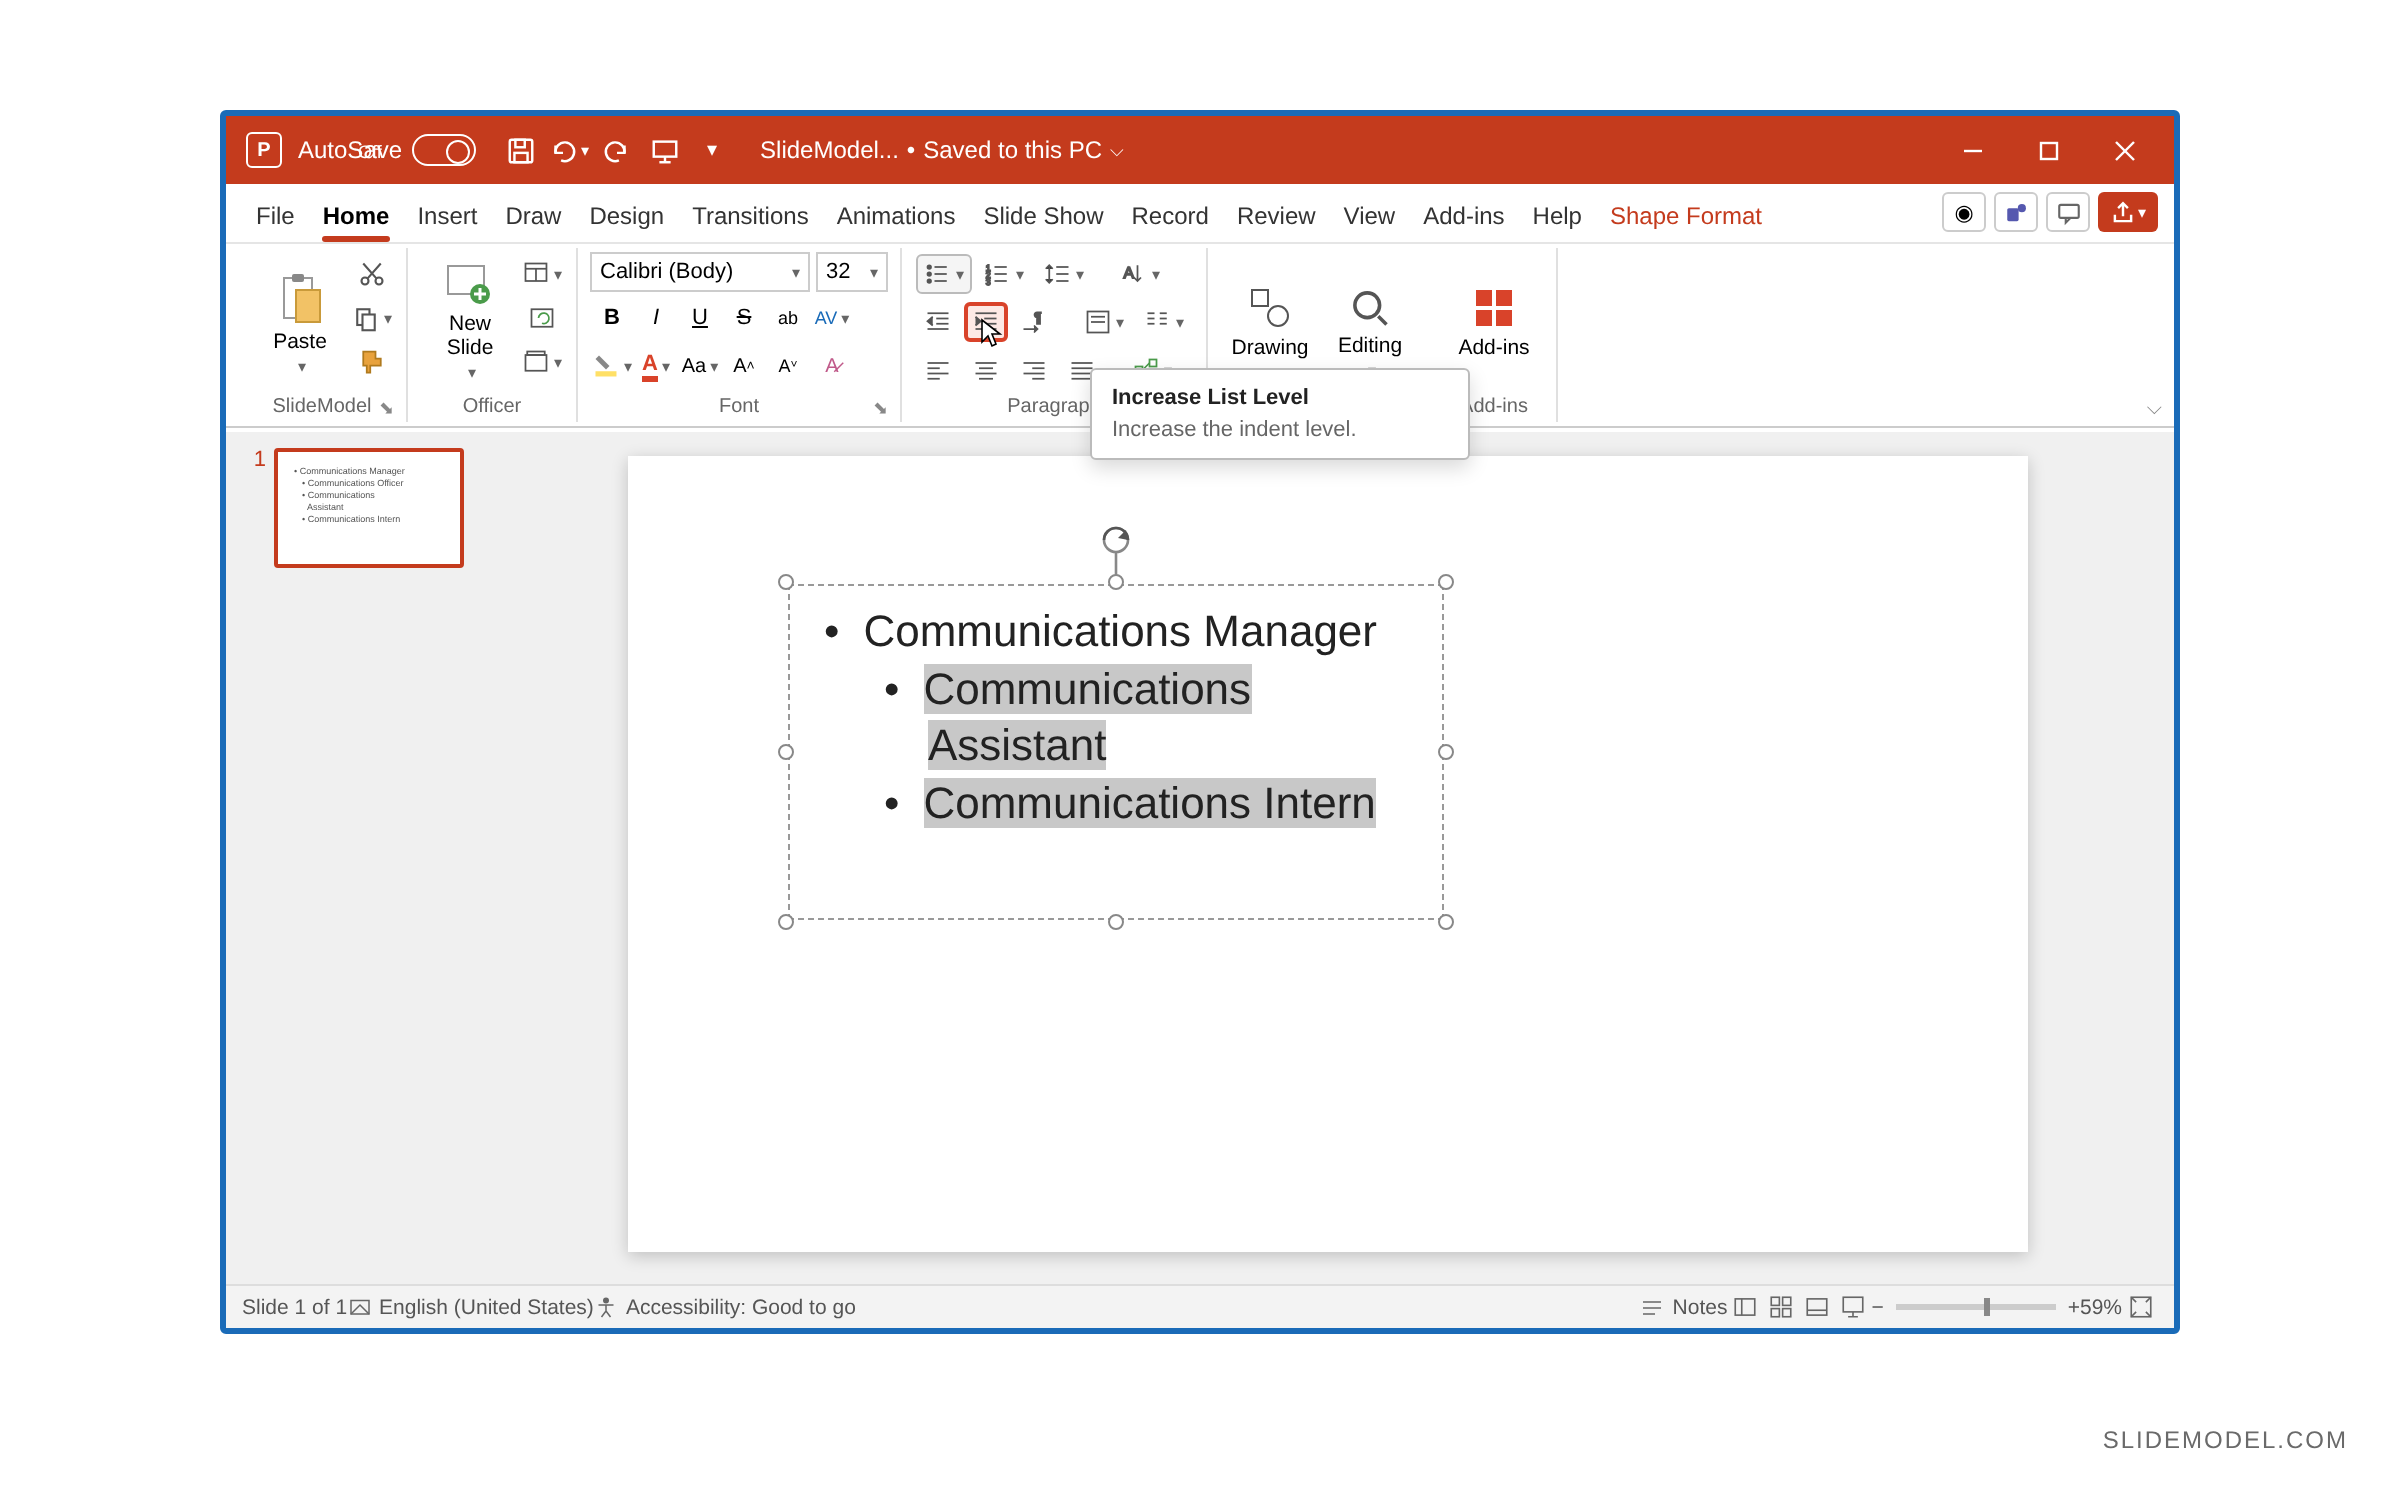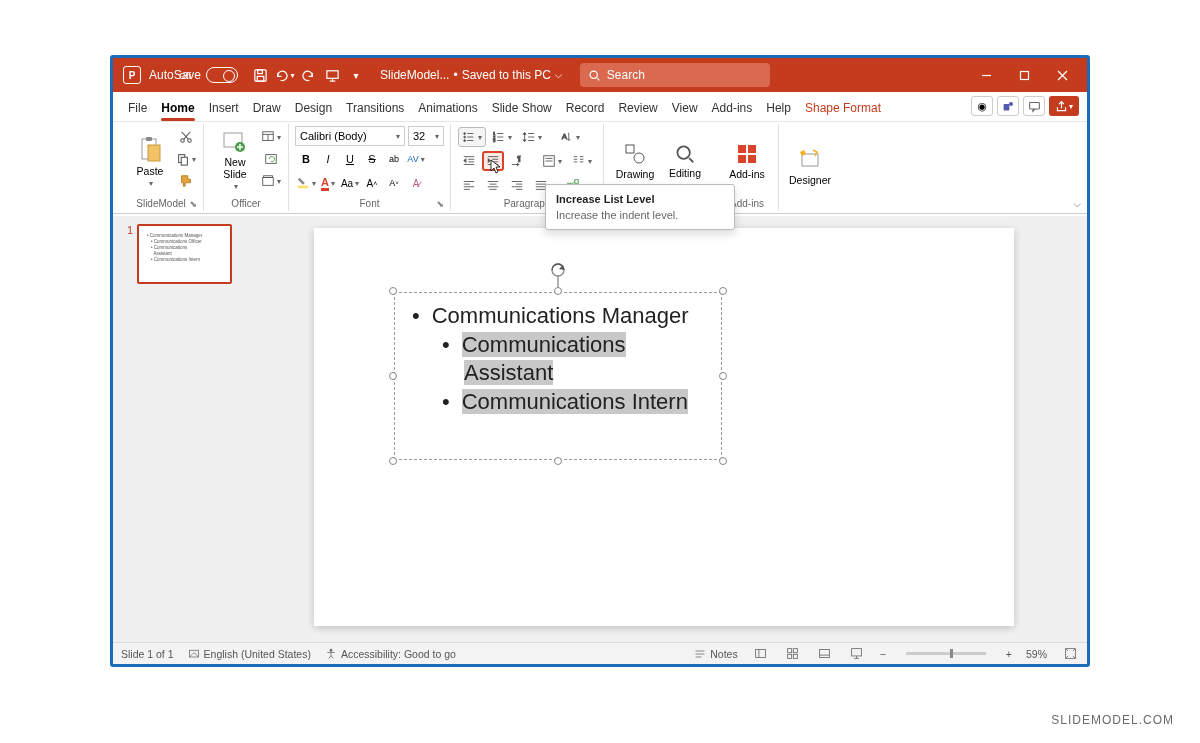--- a/index.html
+++ b/index.html
@@ -73,21 +73,21 @@
 .h-nw { left:-5px; top:-5px; } .h-n { left:50%; top:-5px; margin-left:-4px; } .h-ne { right:-5px; top:-5px; }
 .h-w { left:-5px; top:50%; margin-top:-4px; } .h-e { right:-5px; top:50%; margin-top:-4px; }
 .h-sw { left:-5px; bottom:-5px; } .h-s { left:50%; bottom:-5px; margin-left:-4px; } .h-se { right:-5px; bottom:-5px; }
 .tb-content { font-family: Calibri, Arial, sans-serif; font-size:22px; color:#222; padding:10px 18px; line-height:1.3; }
 .tb-content .lvl1::before { content:'•'; margin-right:12px; }
 .tb-content .lvl2 { margin-left:30px; }
 .tb-content .lvl2::before { content:'•'; margin-right:12px; }
 .tb-content .hl { background:#c8c8c8; }
 
 
-.status-bar { position:absolute; left:0; right:0; bottom:0; height:22px; background:#f3f3f3; border-top:1px solid #ddd; display:flex; align-items:center; font-size:10.5px; color:#555; padding:0 8px; gap:14px; }
+.status-bar { position:absolute; left:0; right:0; bottom:0; height:22px; background:#f3f3f3; border-top:1px solid #ddd; display:flex; align-items:center; font-size:10.5px; color:#555; padding:0 8px; }
 .status-bar .sb-item { display:flex; align-items:center; gap:4px; cursor:pointer; }
 .sb-spacer { flex:1; }
 .view-btn { width:18px; height:16px; display:flex; align-items:center; justify-content:center; cursor:pointer; }
 .zoom-slider { width:80px; height:3px; background:#ccc; position:relative; margin:0 6px; }
 .zoom-slider .zthumb { position:absolute; left:44px; top:-3px; width:3px; height:9px; background:#888; }
 
 .watermark { position:absolute; right:26px; bottom:16px; font-size:12px; letter-spacing:1px; color:#6a6a6a; }
 
 svg { display:block; }
 .caret-down { font-size:8px; margin-left:2px; color:#666; }
@@ -131,27 +131,20 @@
         </svg>
       </div>
     <div class="qat-btn">
         <span style="font-size:10px">▾</span>
       </div>
     <div class="title-text">
       <span>SlideModel...</span>
       <span>•</span>
       <span>Saved to this PC</span>
       <span style="font-size:9px">⌵</span>
-    </div>
-    <div class="searchbox">
-      <svg width="13" height="13" viewBox="0 0 16 16" fill="none" stroke="#fff" stroke-width="1.5">
-          <circle cx="7" cy="7" r="4.5"></circle>
-          <path d="M11 11 L14 14"></path>
-        </svg>
-      <span>Search</span>
     </div>
     <div class="title-spacer"></div>
     <div class="win-btn">
         <svg width="11" height="11" stroke="#fff" stroke-width="1.2">
           <line x1="1" y1="5.5" x2="10" y2="5.5"></line>
         </svg>
       </div>
     <div class="win-btn">
         <svg width="11" height="11" fill="none" stroke="#fff" stroke-width="1.2">
           <rect x="1.5" y="1.5" width="8" height="8"></rect>
@@ -498,30 +491,20 @@
               <rect x="13" y="3" width="8" height="8"></rect>
               <rect x="3" y="13" width="8" height="8"></rect>
               <rect x="13" y="13" width="8" height="8"></rect>
             </svg>
             <span>Add-ins</span>
           </div>
       </div>
       <div class="rgroup-label"><span>Add-ins</span></div>
     </div>
     <div class="rgroup" style="border-right:none">
-      <div class="rgroup-body">
-        <div class="rbtn-lg">
-            <svg width="24" height="24" viewBox="0 0 24 24">
-              <rect x="4" y="6" width="16" height="12" fill="#fff" stroke="#999"></rect>
-              <path d="M2 4 L6 2 L8 6 L4 8 Z" fill="#f2b01e"></path>
-              <path d="M15 2 L19 4 L17 8" stroke="#f2b01e" fill="none" stroke-width="1.5"></path>
-            </svg>
-            <span>Designer</span>
-          </div>
-      </div>
       <div class="rgroup-label"></div>
     </div>
     <span class="collapse-caret">⌵</span>
   </div>
 
   <div class="tooltip">
     <div class="tt-title">Increase List Level</div>
     <div class="tt-desc">Increase the indent level.</div>
   </div>
 

